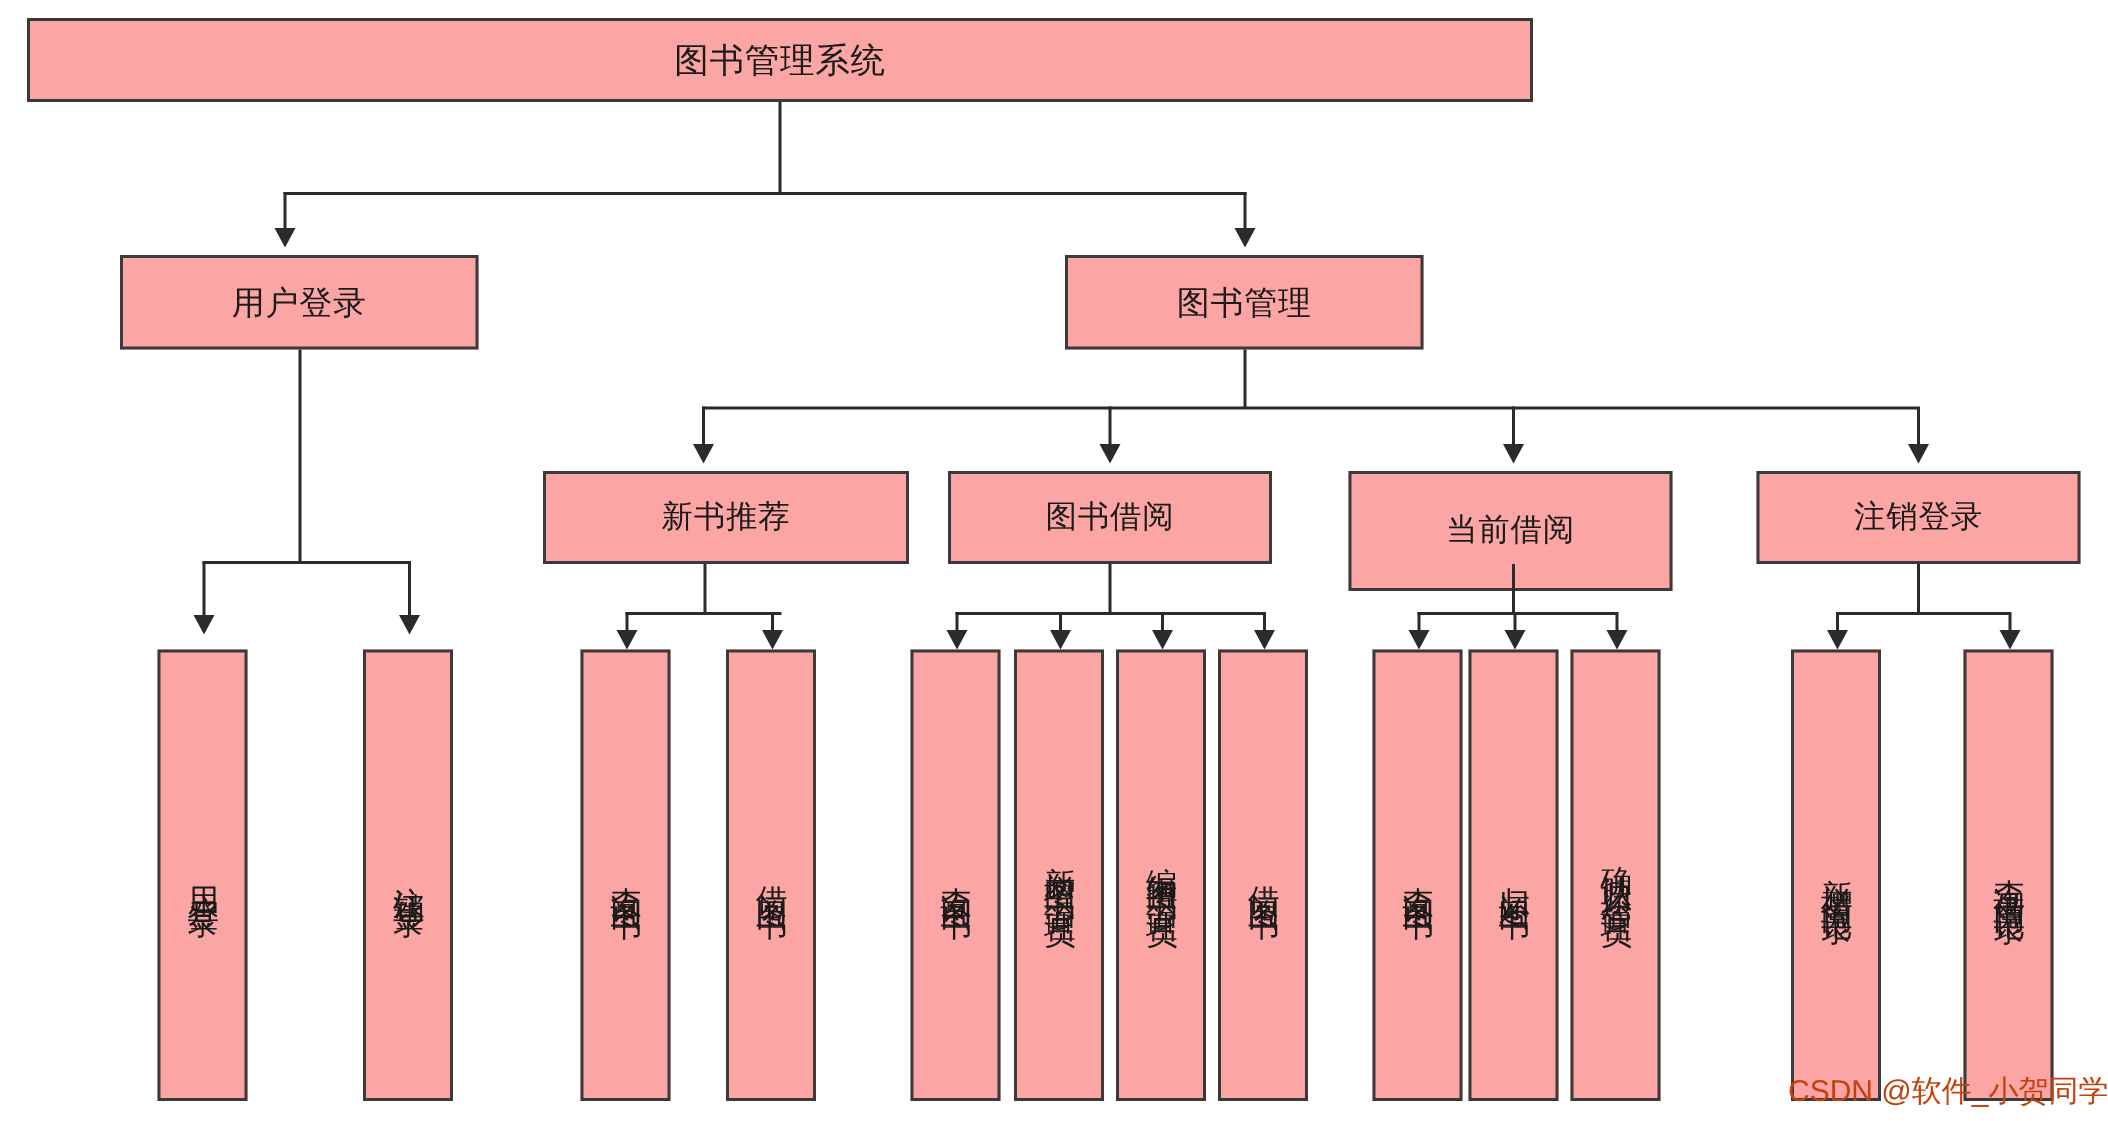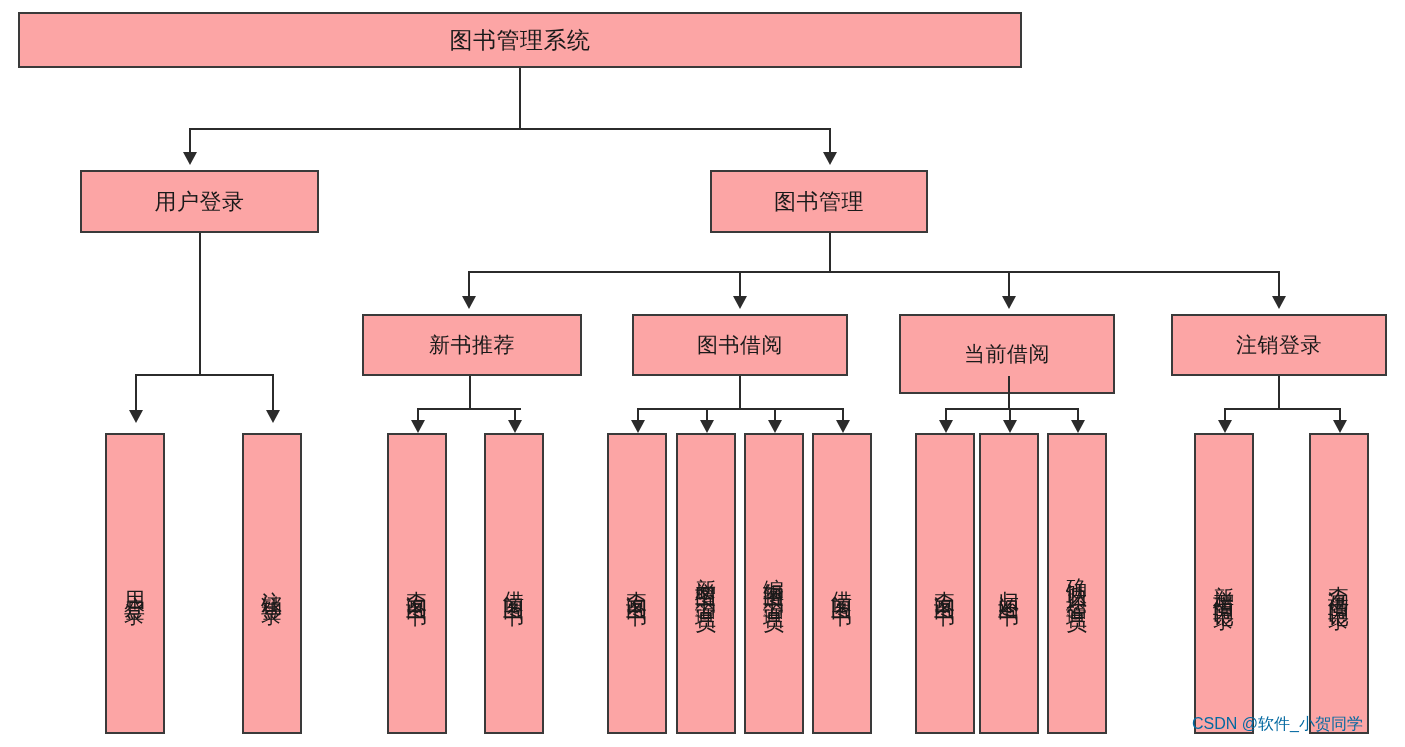--- a/index.html
+++ b/index.html
@@ -71,22 +71,22 @@
     width: 0;
     height: 0;
     border-left: 7px solid transparent;
     border-right: 7px solid transparent;
     border-top: 13px solid #2b2b2b;
   }
 
   
   #watermark {
     position: absolute;
-    color: #0369a1;
-    font-size: 16px;
+    color: #c2410c;
+    font-size: 20px;
     white-space: nowrap;
     pointer-events: none;
   }
 </style>
 </head>
 <body>
 
 <div id="canvas">
 
   <div class="node root" style="left:18px; top:12px; width:1004px; height:56px;">
@@ -100,21 +100,21 @@
   <div class="vline" style="left:189px; top:128px; height:27px;"></div>
   <div class="arrow" style="left:183px; top:152px;"></div>
 
   <div class="vline" style="left:829px; top:128px; height:27px;"></div>
   <div class="arrow" style="left:823px; top:152px;"></div>
 
   <div class="node lvl2" style="left:80px; top:170px; width:239px; height:63px;">
     <span class="label">用户登录</span>
   </div>
 
-  <div class="node lvl2" style="left:710px; top:170px; width:218px; height:63px;text-align:right;">
+  <div class="node lvl2" style="left:710px; top:170px; width:239px; height:63px;text-align:right;">
     <span class="label">图书管理</span>
   </div>
 
   <div class="vline" style="left:199px; top:233px; height:142px;"></div>
   <div class="hline" style="left:135px; top:374px; width:138px;"></div>
   <div class="vline" style="left:135px; top:374px; height:38px;"></div>
   <div class="arrow" style="left:129px; top:410px;"></div>
   <div class="vline" style="left:272px; top:374px; height:38px;"></div>
   <div class="arrow" style="left:266px; top:410px;"></div>
 
@@ -126,21 +126,21 @@
 
   <div class="vline" style="left:739px; top:271px; height:27px;"></div>
   <div class="arrow" style="left:733px; top:296px;"></div>
 
   <div class="vline" style="left:1008px; top:271px; height:27px;"></div>
   <div class="arrow" style="left:1002px; top:296px;"></div>
 
   <div class="vline" style="left:1278px; top:271px; height:27px;"></div>
   <div class="arrow" style="left:1272px; top:296px;"></div>
 
-  <div class="node lvl3" style="left:362px; top:314px; width:220px; height:62px;">
+  <div class="node lvl3" style="left:362px; top:314px; width:244px; height:62px;">
     <span class="label">新书推荐</span>
   </div>
 
   <div class="node lvl3" style="left:632px; top:314px; width:216px; height:62px;text-align:center;">
     <span class="label">图书借阅</span>
   </div>
 
   <div class="node lvl3" style="left:899px; top:314px; width:216px; height:80px;justify-content:center;">
     <span class="label">当前借阅</span>
   </div>

